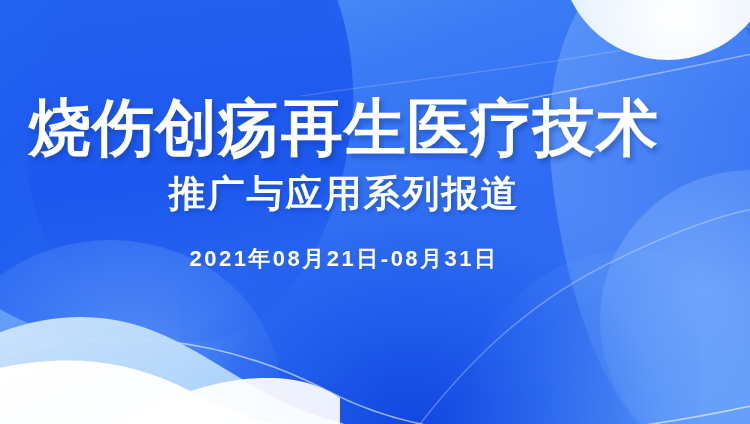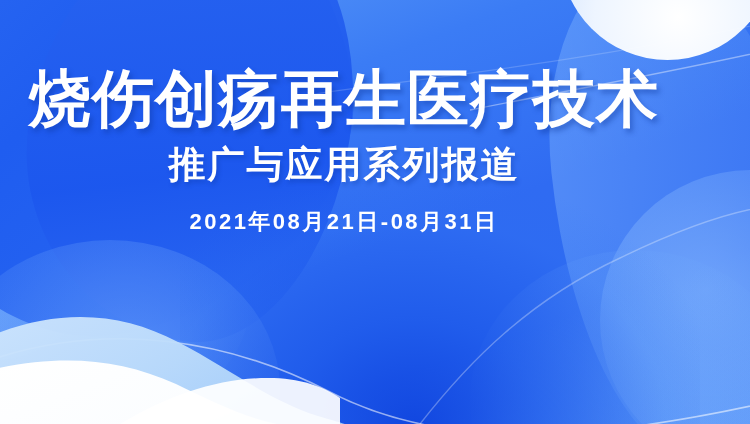--- a/index.html
+++ b/index.html
@@ -108,21 +108,21 @@
 
   
   .text-stack {
     position: absolute;
     left: 0; top: 0;
     width: 688px; height: 424px;
     display: flex;
     flex-direction: column;
     align-items: center;
     justify-content: flex-start;
-    padding-top: 67px;
+    padding-top: 96px;
     box-sizing: border-box;
   }
   .title {
     font-size: 62px;
     line-height: 1.02;
     font-weight: bold;
     color: #ffffff;
     letter-spacing: 1px;
     text-shadow: 3px 4px 5px rgba(10,50,150,0.38);
     white-space: nowrap;
@@ -131,21 +131,21 @@
     margin-top: 16px;
     font-size: 37px;
     line-height: 1.05;
     font-weight: bold;
     color: #ffffff;
     letter-spacing: 2px;
     text-shadow: 2px 3px 4px rgba(10,50,150,0.32);
     white-space: nowrap;
   }
   .dateline {
-    margin-top: 22px;
+    margin-top: 30px;
     font-size: 22px;
     font-weight: bold;
     color: #ffffff;
     letter-spacing: 2.5px;
     white-space: nowrap;
   }
 </style>
 </head>
 <body>
 

